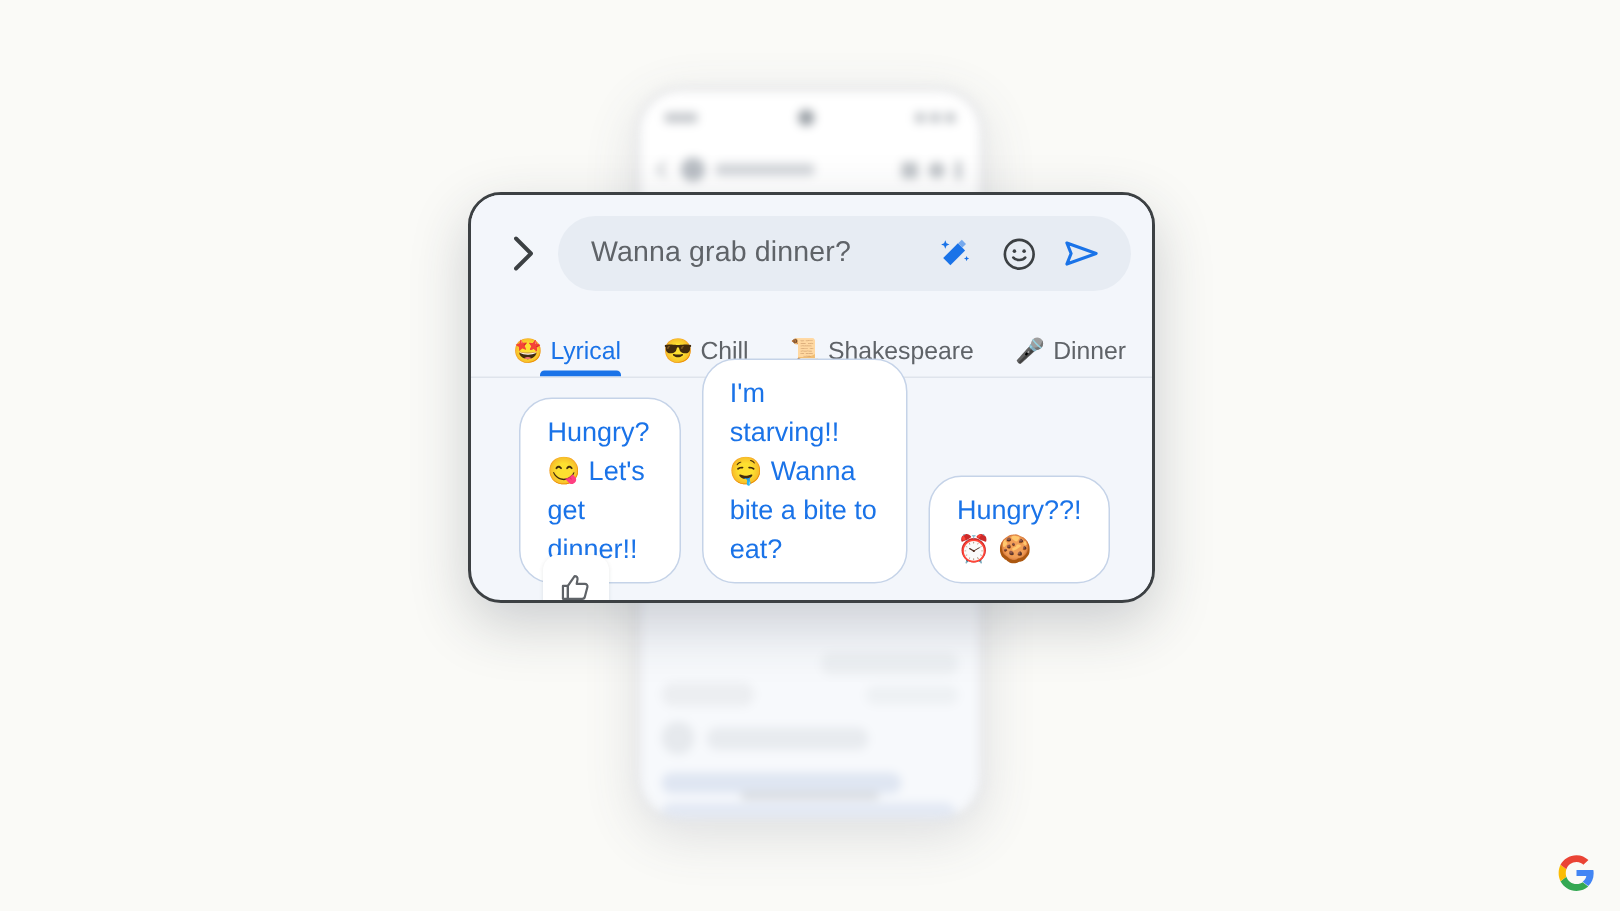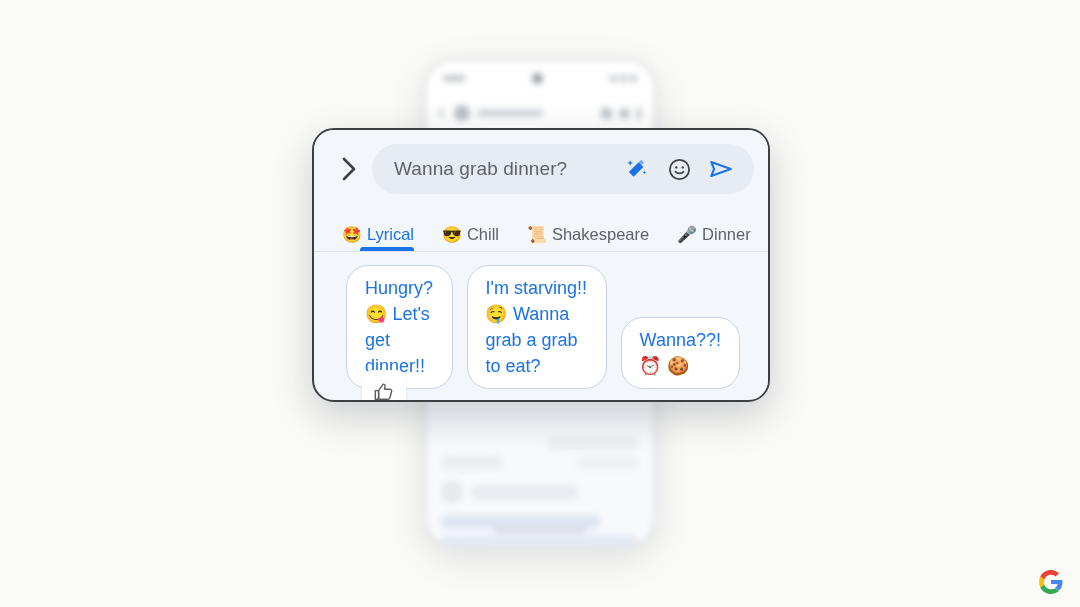--- a/index.html
+++ b/index.html
@@ -323,22 +323,22 @@
       <div class="fb-sep"></div>
       <div class="fb-btn">
         <svg width="22" height="22" viewBox="0 0 24 24">
           <path d="M2.5 4.1 h3.6 v9.4 H2.5 z" fill="none" stroke="#5f6368" stroke-width="1.6" stroke-linejoin="round"></path>
           <path d="M6.1 13.5 L11 20.6 c1.5 0 2.3-1 2.1-2.3 L12.5 15 h5.9 c1.4 0 2.2-1.1 1.9-2.3 l-1.8-6.9 c-0.2-1-1-1.7-2-1.7 H6.1 z" fill="none" stroke="#5f6368" stroke-width="1.6" stroke-linejoin="round"></path>
         </svg>
       </div>
     </div>
 
     <div class="bubble">Hungry? 😋 Let's get dinner!!</div>
-    <div class="bubble wide">I'm starving!! 🤤 Wanna grab a grab to eat?</div>
-    <div class="bubble">Wanna??! ⏰ 🍪</div>
+    <div class="bubble wide">I'm starving!! 🤤 Wanna bite a bite to eat?</div>
+    <div class="bubble">Hungry??! ⏰ 🍪</div>
   </div>
 </div>
 
 <div class="google-logo">
   <svg viewBox="0 0 48 48" width="26" height="26">
     <path fill="#4285F4" d="M45.1 24.5c0-1.6-.1-2.8-.4-4.1H24v7.4h12.1c-.2 2-1.6 5-4.5 7l6.9 5.3c4.1-3.8 6.6-9.4 6.6-15.6z"></path>
     <path fill="#34A853" d="M24 46c5.9 0 10.9-2 14.5-5.3l-6.9-5.3c-1.8 1.3-4.3 2.2-7.6 2.2-5.8 0-10.7-3.8-12.5-9.1l-7.2 5.5C7.9 41.1 15.4 46 24 46z"></path>
     <path fill="#FBBC05" d="M11.5 28.5c-.5-1.4-.7-2.9-.7-4.5s.3-3.1.7-4.5l-7.2-5.6C2.8 17 2 20.4 2 24s.8 7 2.3 10.1l7.2-5.6z"></path>
     <path fill="#EA4335" d="M24 10.6c4.1 0 6.9 1.8 8.5 3.3l6.2-6C34.9 4.5 29.9 2 24 2 15.4 2 7.9 6.9 4.3 13.9l7.2 5.6C13.3 14.3 18.2 10.6 24 10.6z"></path>
   </svg>

